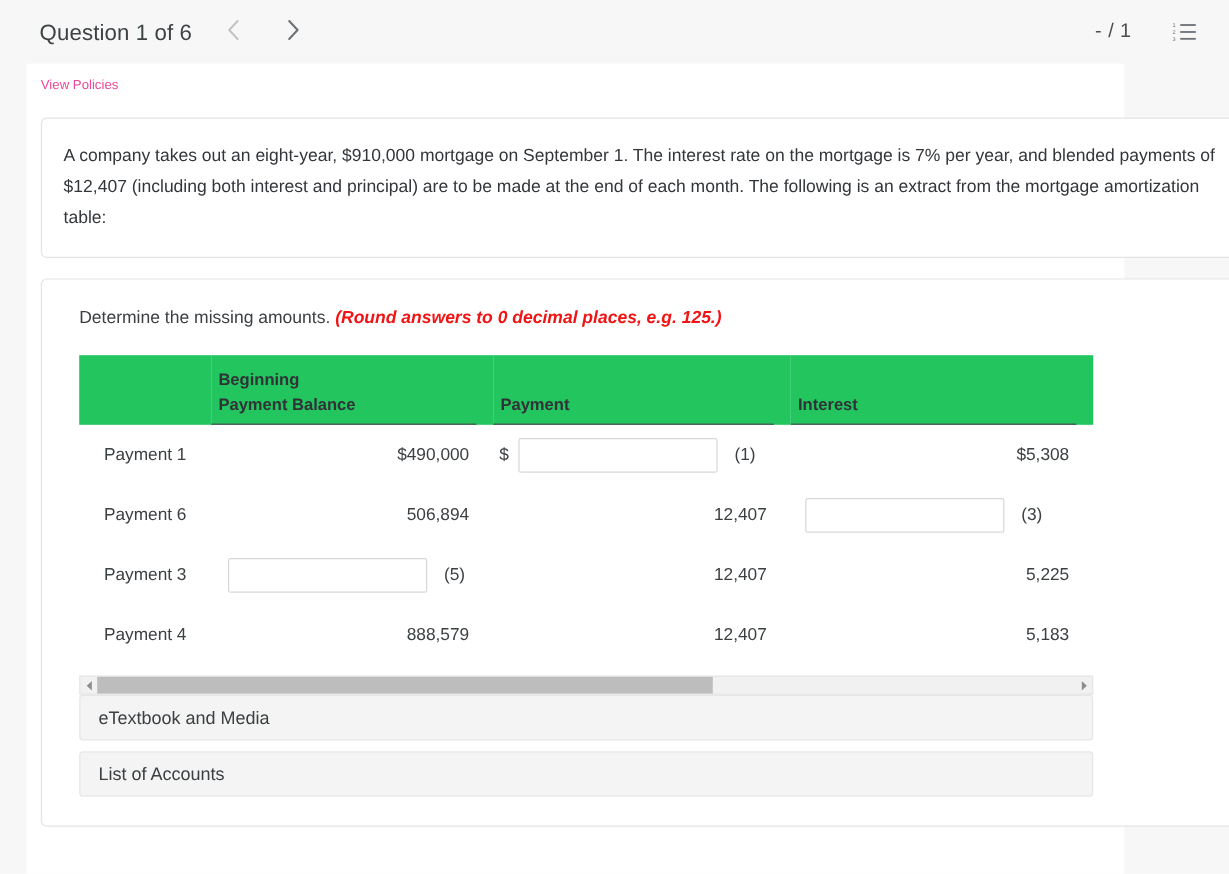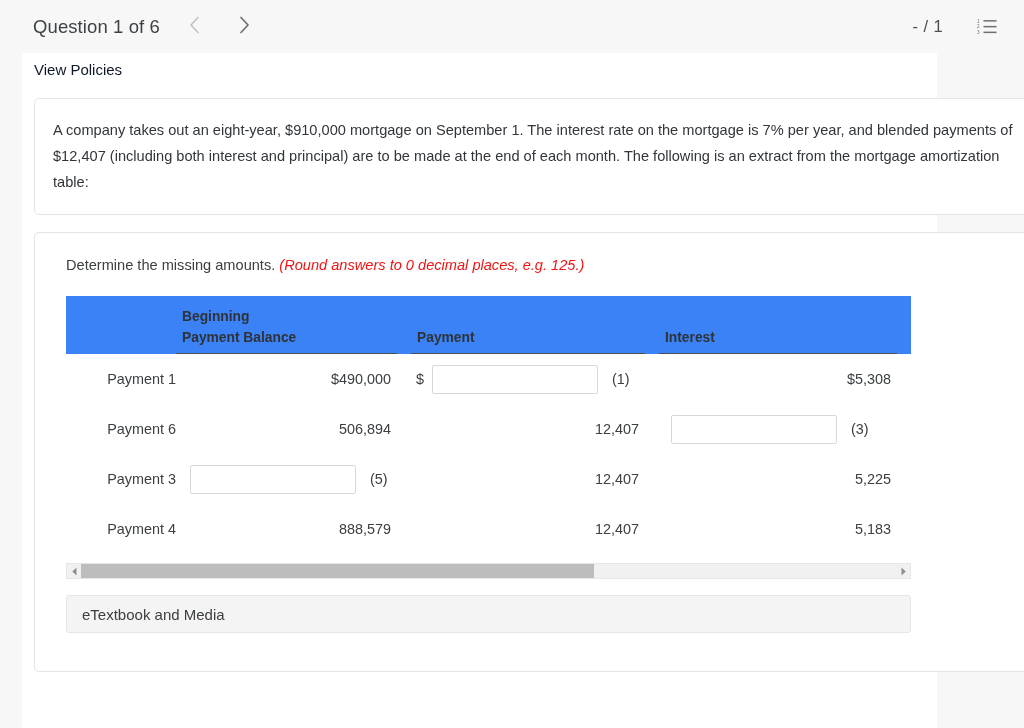--- a/index.html
+++ b/index.html
@@ -75,22 +75,22 @@
     top: 53px;
     width: 915px;
     min-height: 675px;
     background: #ffffff;
   }
 
   .link-row {
     padding: 8px 0 0 12px;
   }
   .view-policies {
-    font-size: 15px;
-    color: #0f172a;
+    font-size: 11px;
+    color: #ec4899;
     text-decoration: none;
     cursor: pointer;
   }
   .attempt-row {
     padding: 11px 0 0 12px;
   }
   .attempt-label {
     font-size: 13.6px;
     font-weight: bold;
     color: #2f3337;
@@ -120,42 +120,42 @@
     min-height: 440px;
   }
   .instr {
     padding: 0 0 0 31px;
     font-size: 14.6px;
     color: #3c4043;
     line-height: 20px;
   }
   .instr .hint {
     color: #f01414;
-    font-weight: normal;
+    font-weight: bold;
     font-style: italic;
   }
 
   
   .table-wrap {
     margin: 21px 0 0 31px;
     width: 845px;
     position: relative;
   }
   table.amort {
     border-collapse: collapse;
     width: 845px;
     table-layout: fixed;
   }
   table.amort col.c-label { width: 110px; }
   table.amort col.c-bal   { width: 235px; }
   table.amort col.c-pay   { width: 248px; }
   table.amort col.c-int   { width: 252px; }
 
   table.amort thead th {
-    background: #3b82f6;
+    background: #22c55e;
     padding: 0;
     vertical-align: bottom;
     font-weight: normal;
     height: 58px;
   }
   .th-inner {
     font-size: 13.8px;
     font-weight: bold;
     color: #2f3337;
     line-height: 21px;
@@ -170,21 +170,21 @@
 
   table.amort tbody td {
     height: 50px;
     font-size: 14.4px;
     color: #3c4043;
     padding: 0;
     vertical-align: middle;
   }
   td.lbl {
     padding-left: 8px;
-    text-align: right;
+    text-align: center;
     white-space: nowrap;
   }
   .cellnum {
     text-align: right;
     padding-right: 20px;
     white-space: nowrap;
   }
   
   .cell-field {
     display: flex;
@@ -248,21 +248,21 @@
     position: absolute;
     left: 0;
     top: 0;
     height: 14px;
     width: 63%;
     background: #bdbdbd;
   }
 
   
   .wide-btn {
-    margin: 16px 0 0 31px;
+    margin: 0 0 0 31px;
     width: 845px;
     height: 38px;
     box-sizing: border-box;
     background: #f4f4f4;
     border: 1px solid #e6e6e6;
     border-radius: 3px;
     display: flex;
     align-items: center;
     padding-left: 15px;
     font-size: 15px;
@@ -433,15 +433,18 @@
       <div class="arrow">
         <svg width="7" height="9" viewBox="0 0 7 9">
             <path d="M1.5 0.6 L5.7 4.5 L1.5 8.4 Z" fill="#8d8d8d"></path>
           </svg>
       </div>
     </div>
 
     <div class="wide-btn">
       <span>eTextbook and Media</span>
     </div>
+    <div class="wide-btn second">
+      <span>List of Accounts</span>
+    </div>
 
   </div>
 </div>
 
 </body></html>

